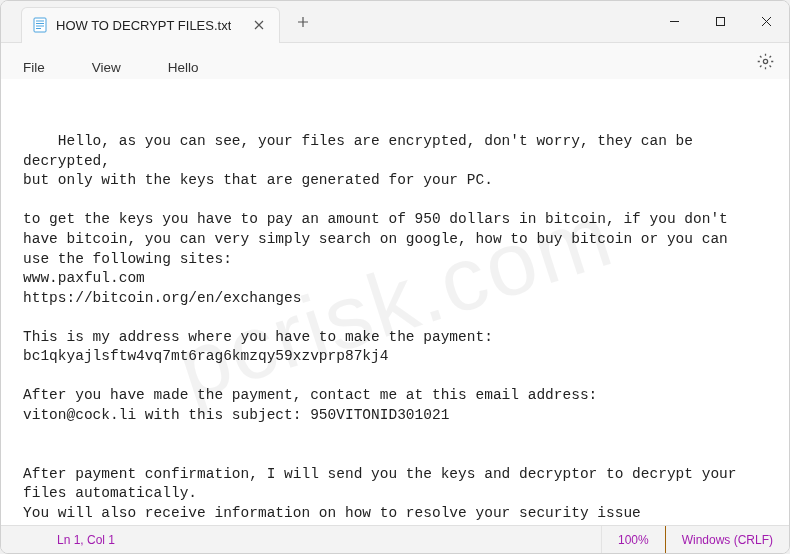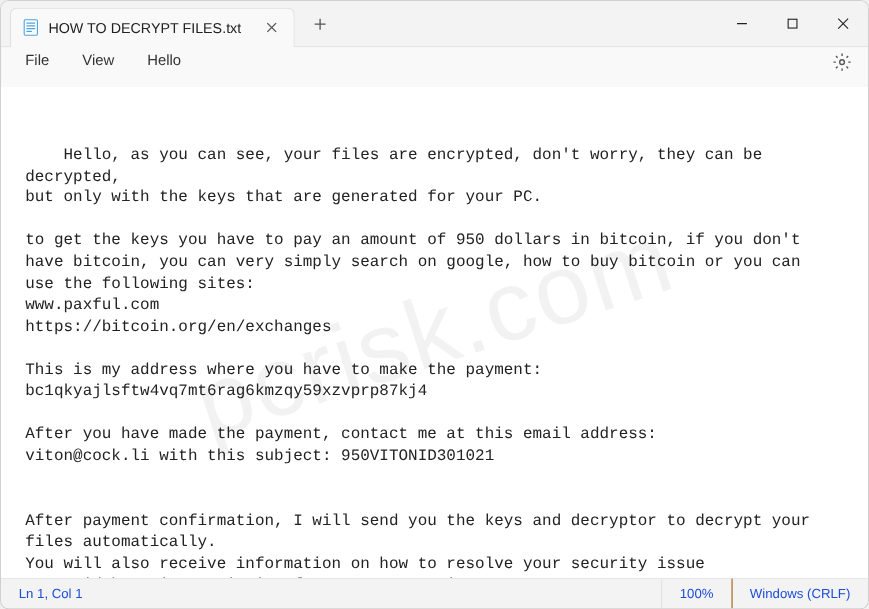--- a/index.html
+++ b/index.html
@@ -27,21 +27,21 @@
       align-items: center;
       background: #f3f3f3;
       border-bottom: 1px solid #e0e0e0;
     }
     .tab {
       display: flex;
       align-items: center;
       height: 36px;
       background: #f9f9f9;
       border-radius: 6px 6px 0 0;
-      margin-left: 8px;
+      margin-left: 20px;
       margin-top: 6px;
       padding: 0 10px;
       border: 1px solid #e0e0e0;
       border-bottom: none;
       gap: 8px;
     }
     .tab-icon {
       display: flex;
       align-items: center;
     }
@@ -83,24 +83,24 @@
       width: 46px;
       height: 42px;
       display: flex;
       align-items: center;
       justify-content: center;
       cursor: pointer;
     }
     .menubar {
       height: 36px;
       display: flex;
-      align-items: flex-start;
+      align-items: flex-end;
       padding: 0 8px;
       background: #f9f9f9;
-      gap: 2px;
+      gap: 19px;
     }
     .menu-item {
       padding: 4px 14px;
       font-size: 13.5px;
       color: #333;
       cursor: pointer;
       border-radius: 4px;
     }
     .settings-btn {
       margin-left: auto;
@@ -137,21 +137,22 @@
       white-space: nowrap;
       letter-spacing: 2px;
     }
     .statusbar {
       height: 28px;
       display: flex;
       align-items: center;
       background: #f3f3f3;
       border-top: 1px solid #e0e0e0;
       font-size: 12px;
-      color: #1d4ed8;
+      color: #a21caf;
+      padding-left: 40px;
     }
     .status-cell {
       padding: 0 16px;
       border-right: 1px solid #a16207;
       height: 100%;
       display: flex;
       align-items: center;
     }
     .status-cell:first-child { flex: 1; border-right: 1px solid #e3e3e3; }
     .status-cell:last-child { border-right: none; }

